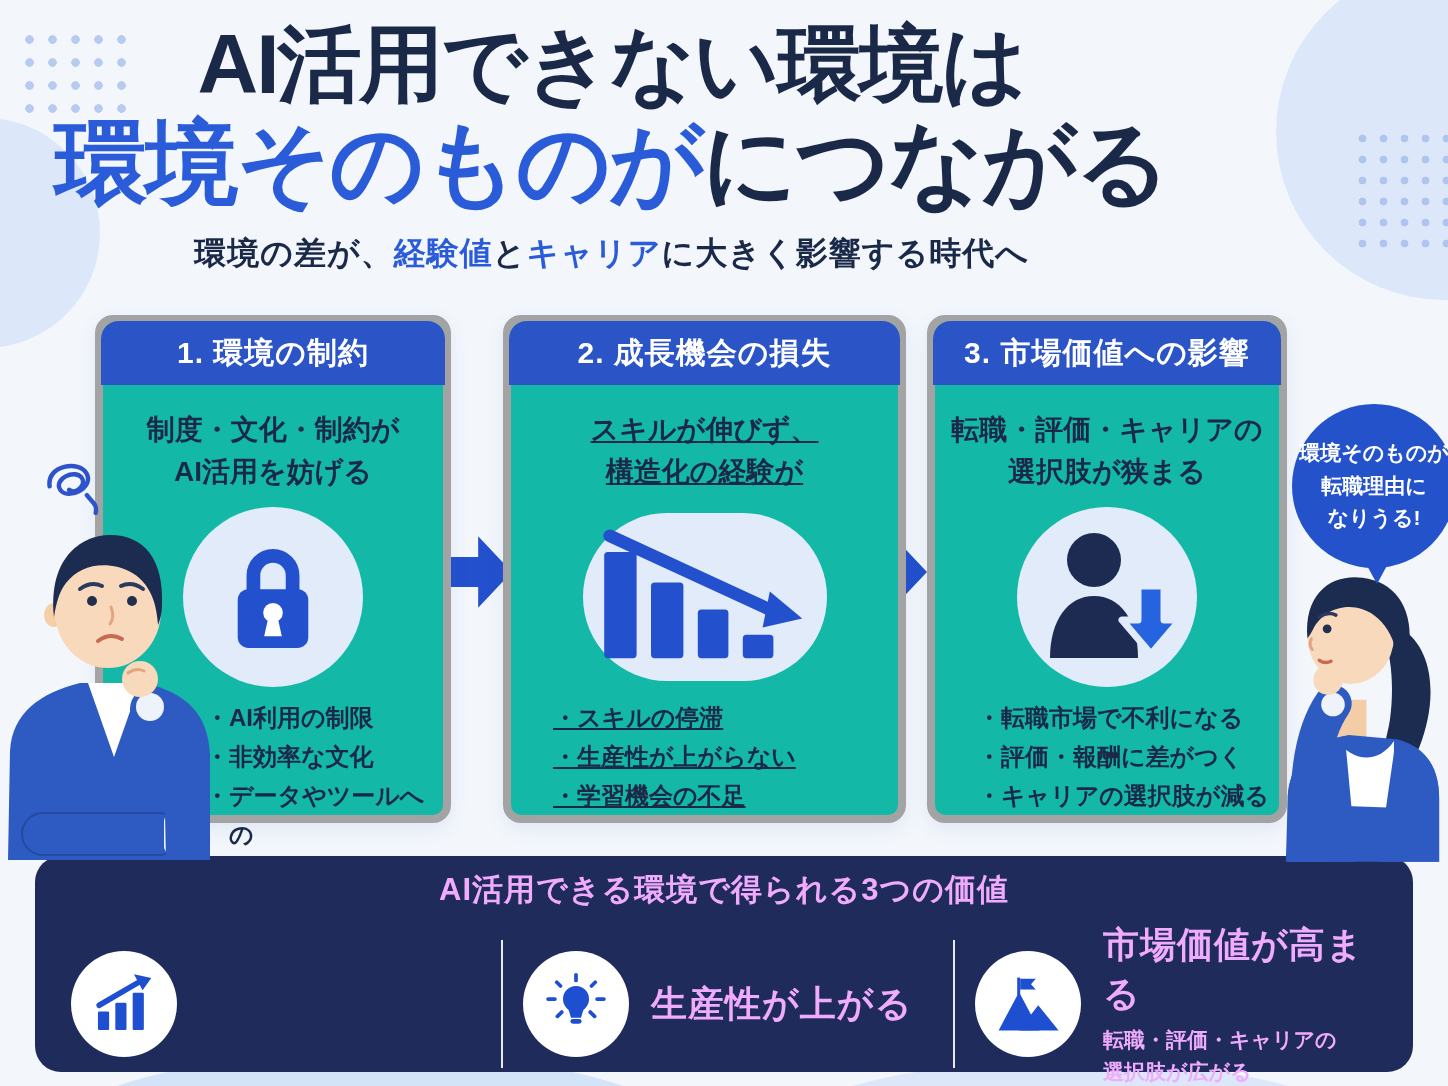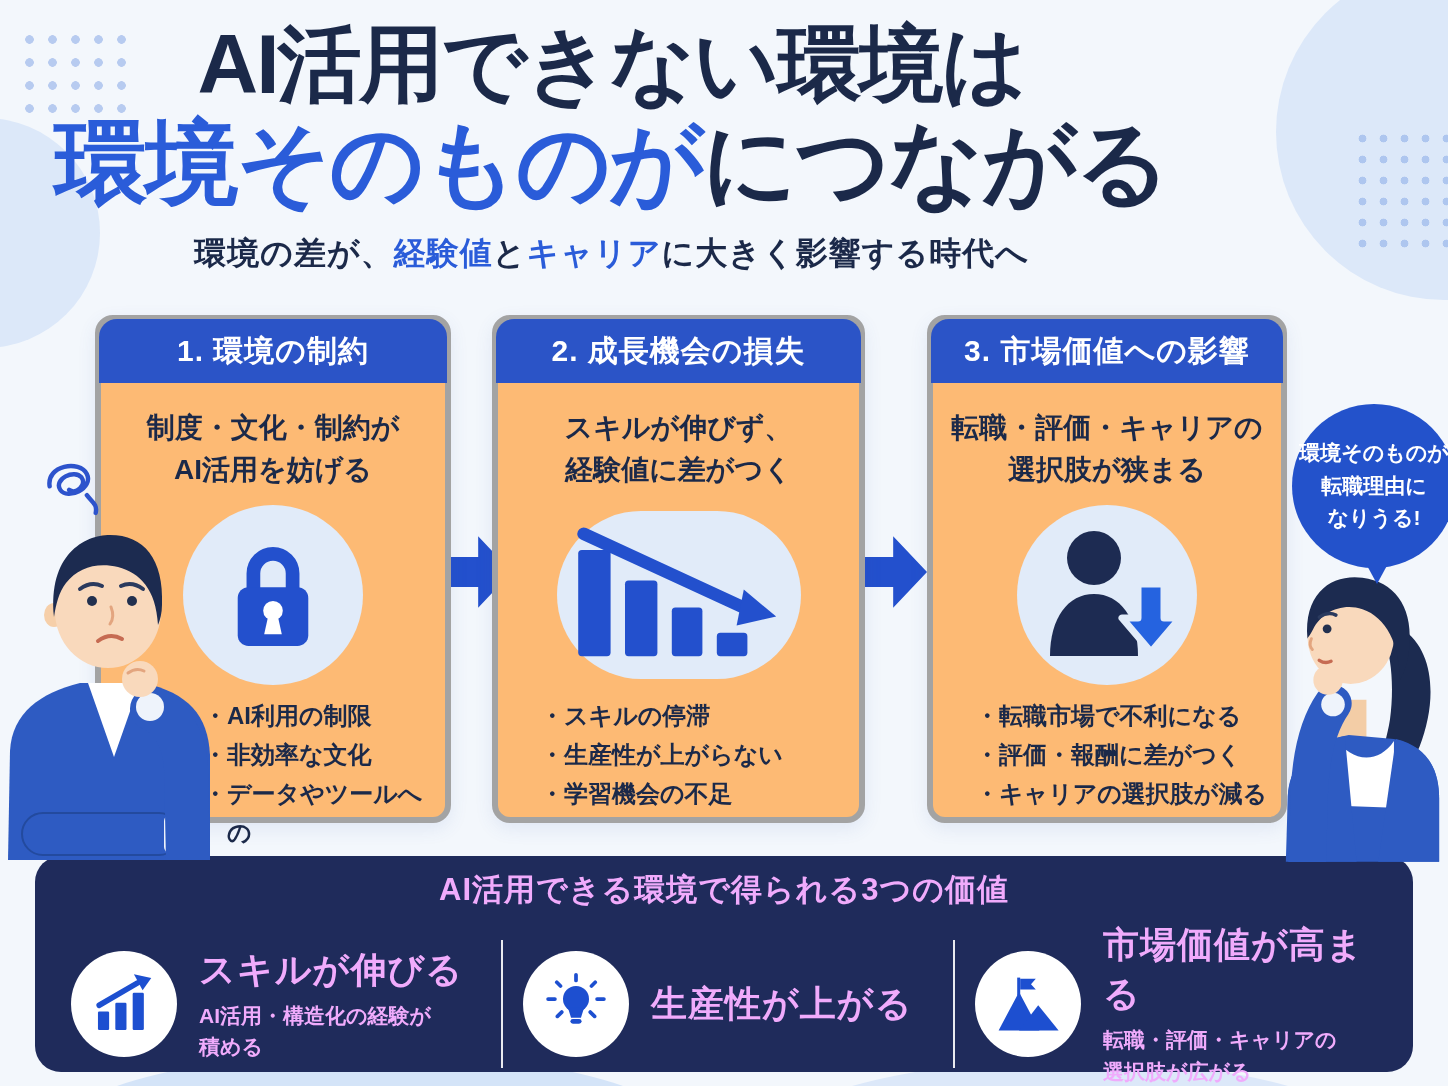--- a/index.html
+++ b/index.html
@@ -19,24 +19,24 @@
   .dots-tl{left:18px;top:28px;width:114px;height:94px;}
   .dots-tr{left:1352px;top:128px;width:96px;height:132px;background-size:21px 21px;background-image:radial-gradient(circle,#aec6ef 3.6px,rgba(0,0,0,0) 4.2px);}
   
   .hero{position:absolute;left:0;top:20px;width:1223px;text-align:center;z-index:2;}
   .hero .t1{font-size:84px;font-weight:900;letter-spacing:-2px;line-height:1.06;color:#1b2949;}
   .hero .t2{font-size:93px;font-weight:900;letter-spacing:-2px;line-height:1.04;margin-top:6px;color:#1b2949;}
   .hero .t2 .hl{color:#2a5cd9;}
   .hero .sub{margin-top:20px;font-size:32px;font-weight:800;letter-spacing:1px;color:#1b2949;}
   .hero .sub .hl{color:#2a5cd9;}
   
-  .card{position:absolute;top:315px;height:508px;background:#fdba74;border:6px solid #a3a3a3;
+  .card{position:absolute;top:315px;height:508px;background:#14b8a6;border:8px solid #a3a3a3;
         border-radius:18px;box-sizing:border-box;box-shadow:0 6px 18px rgba(70,100,180,.10);z-index:3;}
   .card-1{left:95px;width:356px;}
-  .card-2{left:492px;width:373px;}
+  .card-2{left:503px;width:403px;text-decoration:underline;}
   .card-3{left:927px;width:360px;}
   .card-header{position:absolute;top:-2px;left:-2px;right:-2px;height:64px;background:#2b54c7;
         border-radius:18px 18px 0 0;color:#fff;font-size:30px;font-weight:800;letter-spacing:1px;
         display:flex;align-items:center;justify-content:center;}
   .card-lead{margin-top:86px;text-align:center;font-size:28px;font-weight:800;line-height:1.5;
         white-space:pre-line;color:#1b2949;}
   .icon-wrap{height:192px;display:flex;align-items:center;justify-content:center;margin-top:8px;}
   .icon-circle{width:180px;height:180px;border-radius:50%;background:#e1ebf9;display:flex;align-items:center;justify-content:center;}
   .card-2 .icon-circle{width:244px;height:168px;border-radius:84px;}
   .bullets{margin:6px 0 0 0;padding:0 10px 0 42px;list-style:none;font-size:24px;font-weight:700;line-height:1.62;color:#1b2949;}
@@ -122,21 +122,21 @@
 
   <div class="flow-arrow fa-1">
     <svg width="62" height="92" viewBox="0 0 66 92">
         <path d="M0 30 H30 V8 L66 46 L30 84 V62 H0 Z" fill="#2350cd"></path>
       </svg>
   </div>
 
   <section class="card card-2">
     <div class="card-header">2. 成長機会の損失</div>
     <div class="card-lead">スキルが伸びず、
-経験値に差がつく</div>
+構造化の経験が</div>
     <div class="icon-wrap">
       <div class="icon-circle">
         <svg width="216" height="144" viewBox="0 0 240 160">
           <rect x="8" y="30" width="36" height="118" rx="4" fill="#2350cd"></rect>
           <rect x="60" y="64" width="36" height="84" rx="4" fill="#2350cd"></rect>
           <rect x="112" y="94" width="34" height="54" rx="4" fill="#2350cd"></rect>
           <rect x="162" y="122" width="34" height="26" rx="4" fill="#2350cd"></rect>
           <path d="M14 12 L192 94" stroke="#2350cd" stroke-width="14" stroke-linecap="round" fill="none"></path>
           <polygon points="192,74 228,104 184,114" fill="#2350cd"></polygon>
         </svg>
@@ -248,25 +248,20 @@
       <div class="vb-item">
         <div class="vb-circle">
           <svg width="62" height="62" viewBox="0 0 100 100">
             <rect x="8" y="62" width="18" height="30" rx="2" fill="#1d4fd0"></rect>
             <rect x="36" y="48" width="18" height="44" rx="2" fill="#1d4fd0"></rect>
             <rect x="64" y="32" width="18" height="60" rx="2" fill="#1d4fd0"></rect>
             <path d="M10 52 L72 16" stroke="#1d4fd0" stroke-width="9" stroke-linecap="round" fill="none"></path>
             <polygon points="66,2 94,8 80,28" fill="#1d4fd0"></polygon>
           </svg>
         </div>
-        <div class="vb-text">
-          <div class="vb-item-title">スキルが伸びる</div>
-          <div class="vb-item-desc">AI活用・構造化の経験が
-積める</div>
-        </div>
       </div>
 
       <div class="vb-divider"></div>
 
       <div class="vb-item">
         <div class="vb-circle">
           <svg width="62" height="62" viewBox="0 0 100 100">
             <circle cx="50" cy="42" r="21" fill="#1d4fd0"></circle>
             <path d="M37 56 h26 l-5 16 h-16 Z" fill="#1d4fd0"></path>
             <rect x="41" y="74" width="18" height="8" rx="4" fill="#1d4fd0"></rect>

